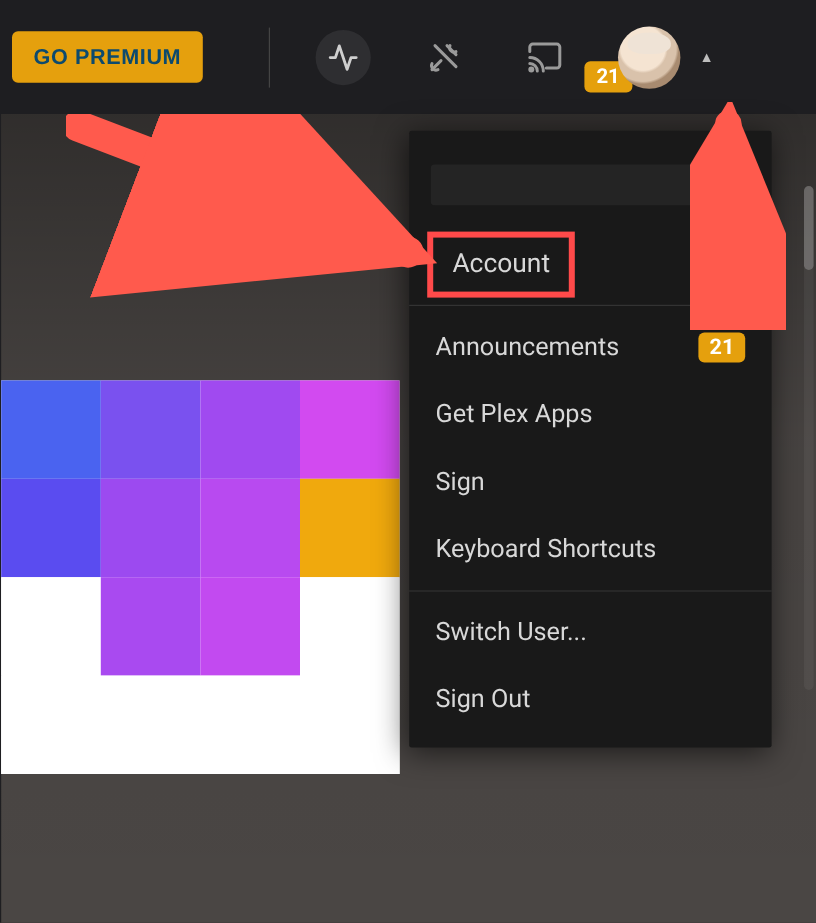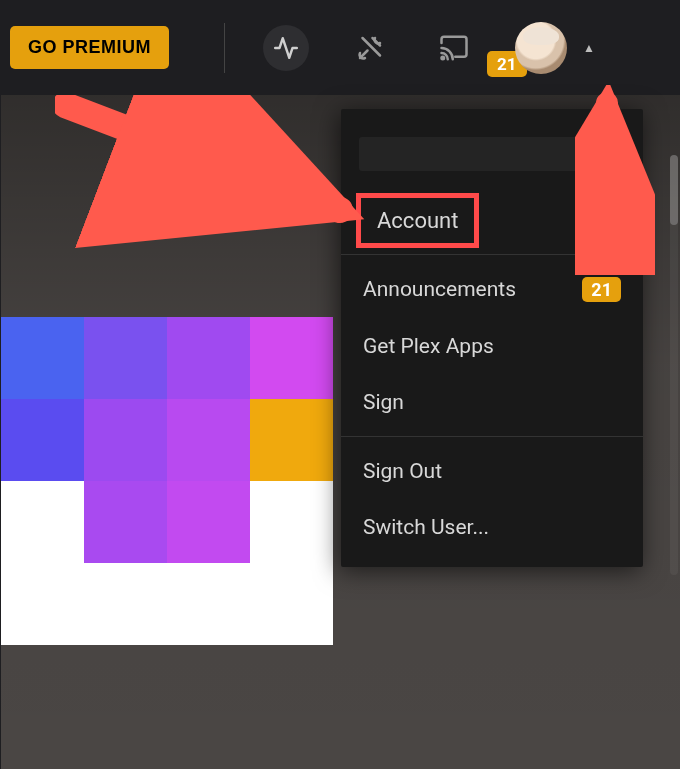--- a/index.html
+++ b/index.html
@@ -16,21 +16,21 @@
   .toolbar {
     height: 95px;
     background: #1e1e21;
     display: flex;
     align-items: center;
     padding: 0 10px;
     position: relative;
   }
   .go-premium {
     background: #e5a00d;
-    color: #000000;
+    color: #0c4a6e;
     font-weight: 700;
     font-size: 18px;
     padding: 11px 18px;
     border-radius: 5px;
     border: none;
     letter-spacing: .5px;
   }
   .vsep {
     width: 1px;
     height: 50px;
@@ -129,20 +129,21 @@
     margin: 10px 18px 22px 18px;
     height: 34px;
     background: #242424;
     border-radius: 3px;
   }
   .menu-item {
     color: #d8d8d8;
     font-size: 21px;
     padding: 16px 22px;
     display:flex;
+    align-items:center;
     justify-content:space-between;
     cursor:pointer;
   }
   .menu-item .mbadge {
     background:#e5a00d;
     color:#fff;
     font-weight:700;
     font-size:18px;
     padding:2px 9px;
     border-radius:5px;
@@ -265,28 +266,31 @@
     <div class="menu-item">
       <span>Announcements</span>
       <span class="mbadge">21</span>
     </div>
     <div class="menu-item">
       <span>Get Plex Apps</span>
     </div>
     <div class="menu-item">
       <span>Sign</span>
     </div>
+    <div class="menu-item">
+      <span>Keyboard Shortcuts</span>
+    </div>
 
     <div class="menu-divider"></div>
 
     <div class="menu-item">
+      <span>Switch User...</span>
+    </div>
+    <div class="menu-item">
       <span>Sign Out</span>
-    </div>
-    <div class="menu-item">
-      <span>Switch User...</span>
     </div>
   </div>
 
   <div class="right-scroll">
     <div class="thumb"></div>
   </div>
 </div>
 
 <div class="arrow" style="top:95px; left:55px;">
   <svg width="320" height="170">

